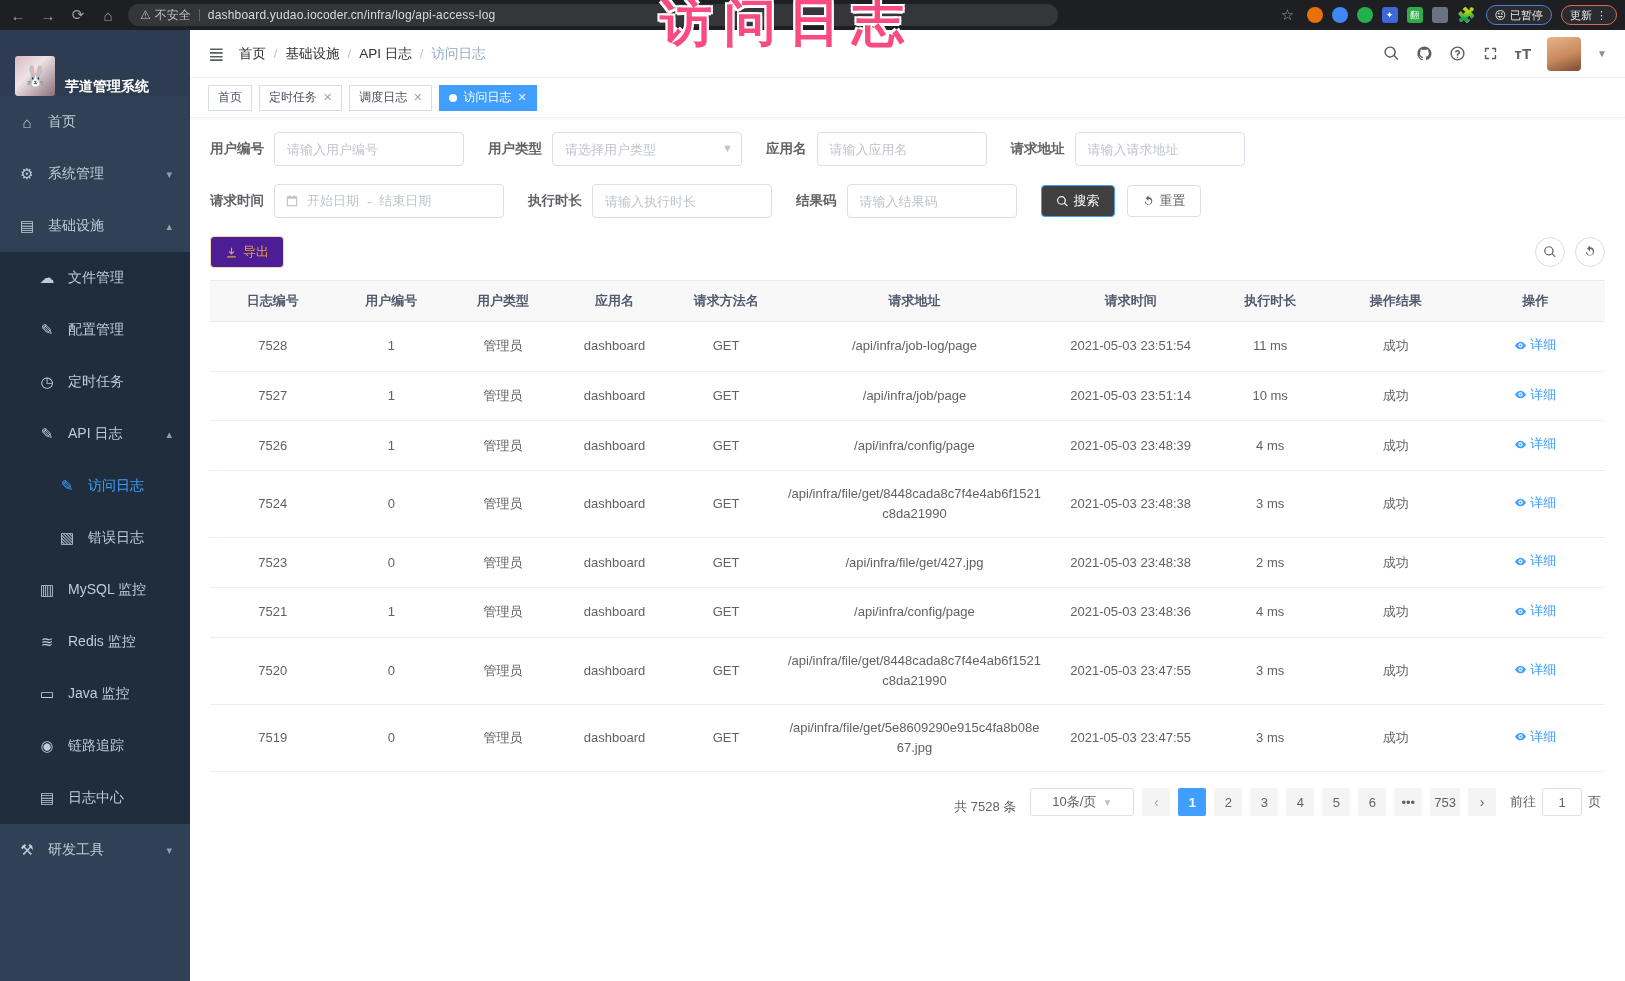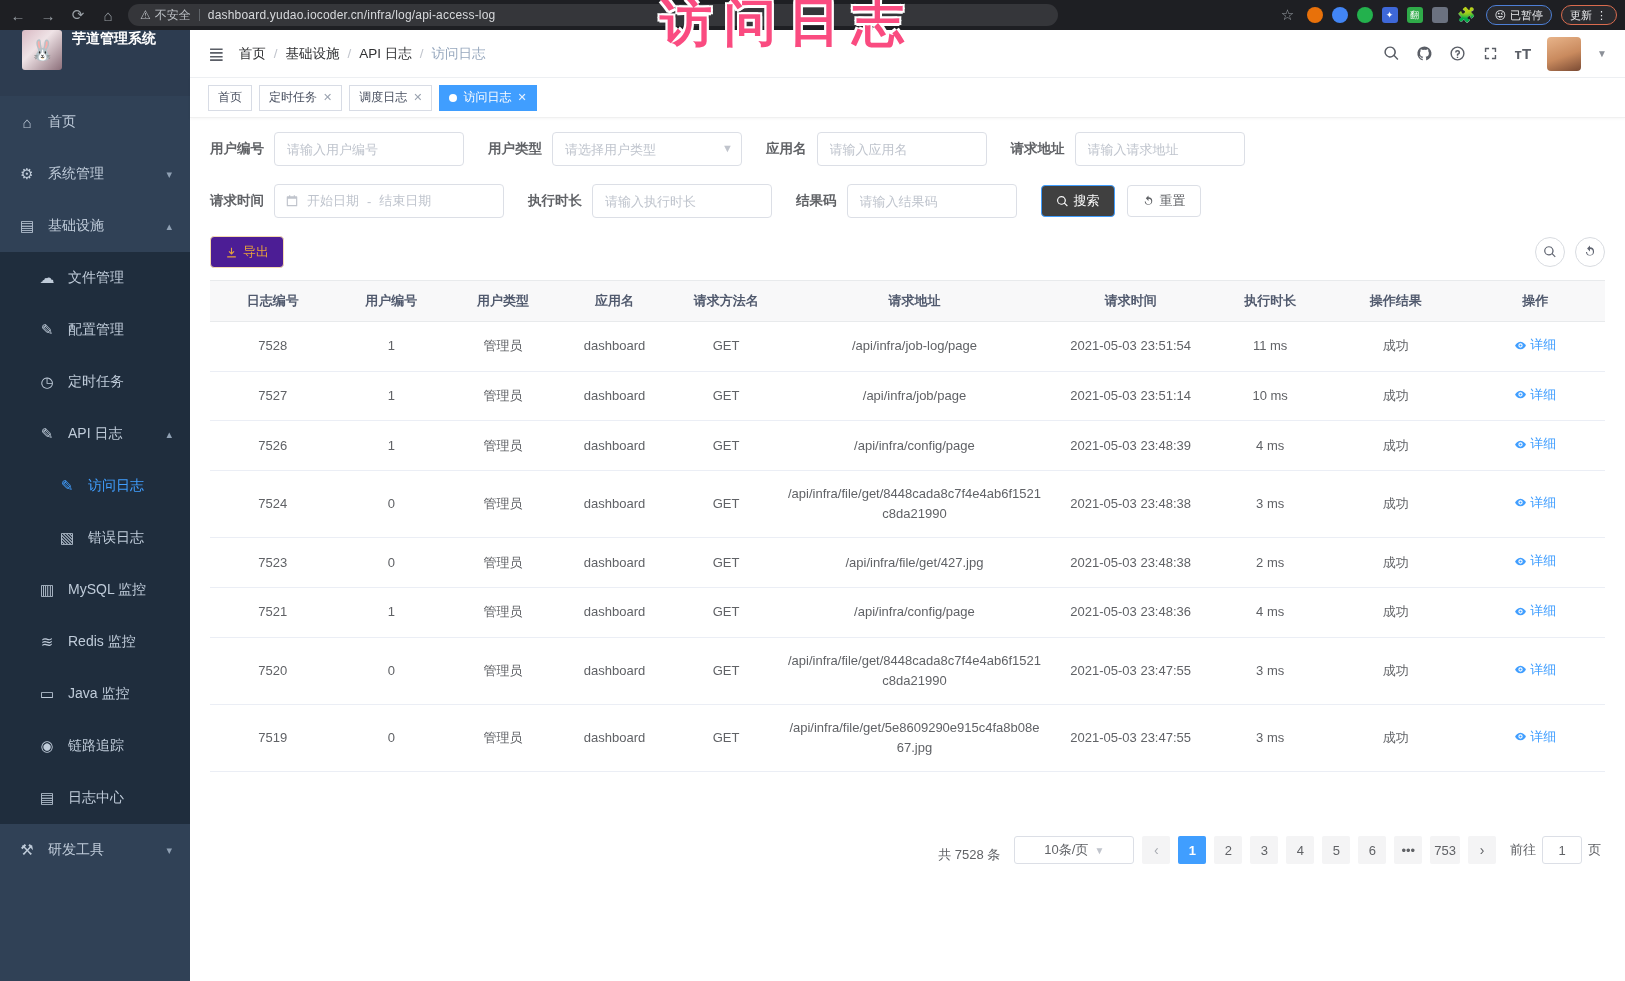--- a/index.html
+++ b/index.html
@@ -21,21 +21,21 @@
   .pill-badge { height:20px; border-radius:11px; display:flex; align-items:center; gap:4px;
     padding:0 8px; font-size:11px; color:#e8eaed; background:#2a2b2f; }
   .pill-badge.paused { border:1.5px solid #4d7fd6; }
   .pill-badge.update { border:1.5px solid #d96b4e; }
   .dots { color:#e8eaed; letter-spacing:1px; }
 
   
   .app { display:flex; height:951px; }
   .sidebar { width:190px; background:#304156; color:#bfcbd9; flex:0 0 auto;
     display:flex; flex-direction:column; overflow:hidden; }
-  .logo-row { height:66px; display:flex; align-items:flex-start; gap:10px; padding:0 22px;
+  .logo-row { height:66px; display:flex; align-items:flex-end; gap:10px; padding:0 15px;
     background:#2d3c50; }
   .logo-img { width:40px; height:40px; border-radius:3px;
     background:linear-gradient(135deg,#d9b9c3 0%,#efe3e6 40%,#8c6f7a 100%); position:relative; overflow:hidden;}
   .logo-img:after{content:"🐰"; position:absolute; left:8px; top:8px; font-size:20px;}
   .logo-title { color:#fff; font-size:14px; font-weight:700; }
   .menu { flex:1; }
   .menu-item { height:52px; display:flex; align-items:center; gap:12px; padding:0 18px;
     cursor:pointer; font-size:14px; }
   .menu-item.dark { background:#1f2d3d; }
   .menu-item.lvl2 { padding-left:38px; }
@@ -107,22 +107,22 @@
   thead th { background:#f8f8f9; color:#515a6e; font-weight:700; font-size:13px;
     padding:11px 6px; text-align:center; border-bottom:1px solid #e8eaec; border-top:1px solid #e8eaec;}
   tbody td { color:#606266; font-size:13px; text-align:center; padding:13px 6px;
     border-bottom:1px solid #ebeef5; word-break:break-all; line-height:1.55; }
   .detail-link { color:#409eff; cursor:pointer; display:inline-flex; align-items:center; gap:3px; }
   .detail-link svg { width:13px; height:13px; fill:#409eff; }
 
   .pagination { display:flex; align-items:flex-end; justify-content:flex-end; gap:8px;
     padding:16px 4px 0; color:#606266; font-size:13px; }
   .pg-total { margin-right:6px; }
-  .pg-size { position:relative; width:120px; height:28px; border:1px solid #dcdfe6; border-radius:3px;
-    display:flex; align-items:center; justify-content:center; color:#606266; gap:6px; cursor:pointer;margin-top:48px; }
+  .pg-size { position:relative; width:104px; height:28px; border:1px solid #dcdfe6; border-radius:3px;
+    display:flex; align-items:center; justify-content:center; color:#606266; gap:6px; cursor:pointer; }
   .pg-size .sel-arrow { color:#c0c4cc; font-size:10px; }
   .pg-btn { min-width:28px; height:28px; border-radius:2px; background:#f4f4f5; color:#606266;
     display:flex; align-items:center; justify-content:center; cursor:pointer; padding:0 4px;
     font-size:13px; }
   .pg-btn.arrow { color:#a8abb2; font-size:14px; }
   .pg-btn.active { background:#409eff; color:#fff; font-weight:700; }
   .pg-goto { display:flex; align-items:center; gap:6px; margin-left:6px; }
   .pg-goto input { width:40px; height:28px; border:1px solid #dcdfe6; border-radius:3px;
     text-align:center; font-size:13px; color:#606266; outline:none; font-family:inherit; }
 </style>

